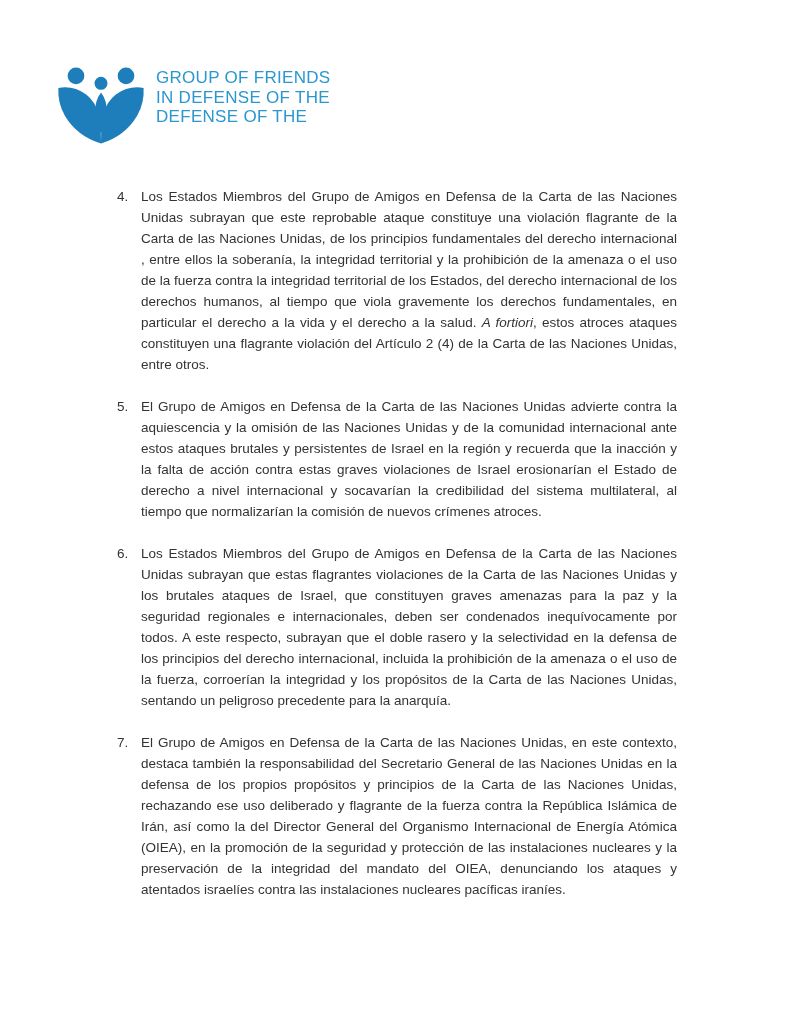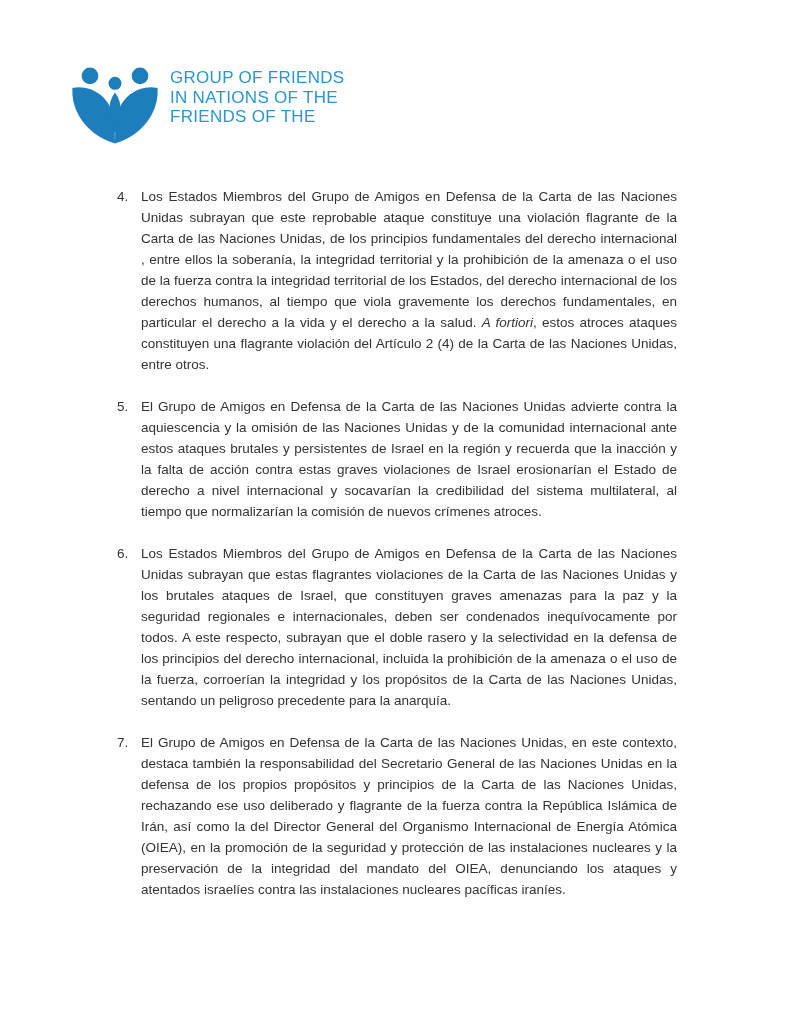--- a/index.html
+++ b/index.html
@@ -11,21 +11,21 @@
     position: relative;
     width: 791px;
     height: 1024px;
     background: #ffffff;
     font-family: "Liberation Sans", "DejaVu Sans", sans-serif;
     overflow: hidden;
   }
   .logo {
     position: absolute;
     top: 62px;
-    left: 68px;
+    left: 54px;
     display: flex;
     align-items: flex-start;
   }
   .logo-mark {
     width: 94px;
     height: 88px;
     flex-shrink: 0;
   }
   .logo-text {
     margin-left: 8px;
@@ -80,22 +80,22 @@
 
         <circle cx="77" cy="15" r="9"></circle>
         <path d="M96,28 Q80,25 66,35 Q56,43 53,55 Q50,68 50,88 Q76,80 89,58 Q97,44 96,28 Z"></path>
 
         <circle cx="50" cy="23" r="7"></circle>
         <path d="M50,33 Q57,42 56,55 Q54,68 50,78 Q46,68 44,55 Q43,42 50,33 Z"></path>
       </g>
     </svg>
     <div class="logo-text">
       <div>GROUP OF FRIENDS</div>
-      <div>IN NATIONS OF THE</div>
-      <div>FRIENDS OF THE</div>
+      <div>IN DEFENSE OF THE</div>
+      <div>DEFENSE OF THE</div>
     </div>
   </header>
 
   <main class="paragraphs">
       <div class="para">
         <span class="num">4.</span>
         <p class="ptext"><span>Los Estados Miembros del Grupo de Amigos en Defensa de la Carta de las Naciones Unidas subrayan que este reprobable ataque constituye una violación flagrante de la Carta de las Naciones Unidas, de los principios fundamentales del derecho internacional , entre ellos la soberanía, la integridad territorial y la prohibición de la amenaza o el uso de la fuerza contra la integridad territorial de los Estados, del derecho internacional de los derechos humanos, al tiempo que viola gravemente los derechos fundamentales, en particular el derecho a la vida y el derecho a la salud. </span><em>A fortiori</em><span>, estos atroces ataques constituyen una flagrante violación del Artículo 2 (4) de la Carta de las Naciones Unidas, entre otros.</span></p>
       </div>
       <div class="para">
         <span class="num">5.</span>

